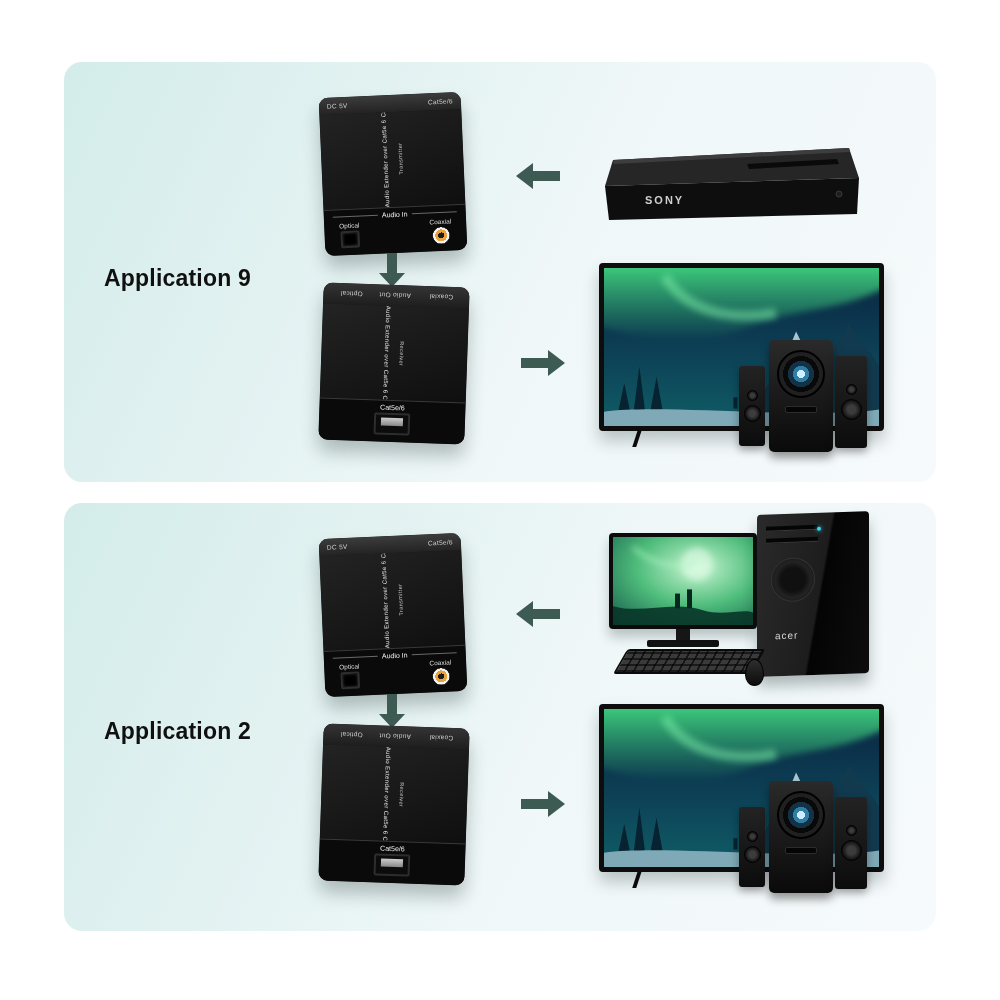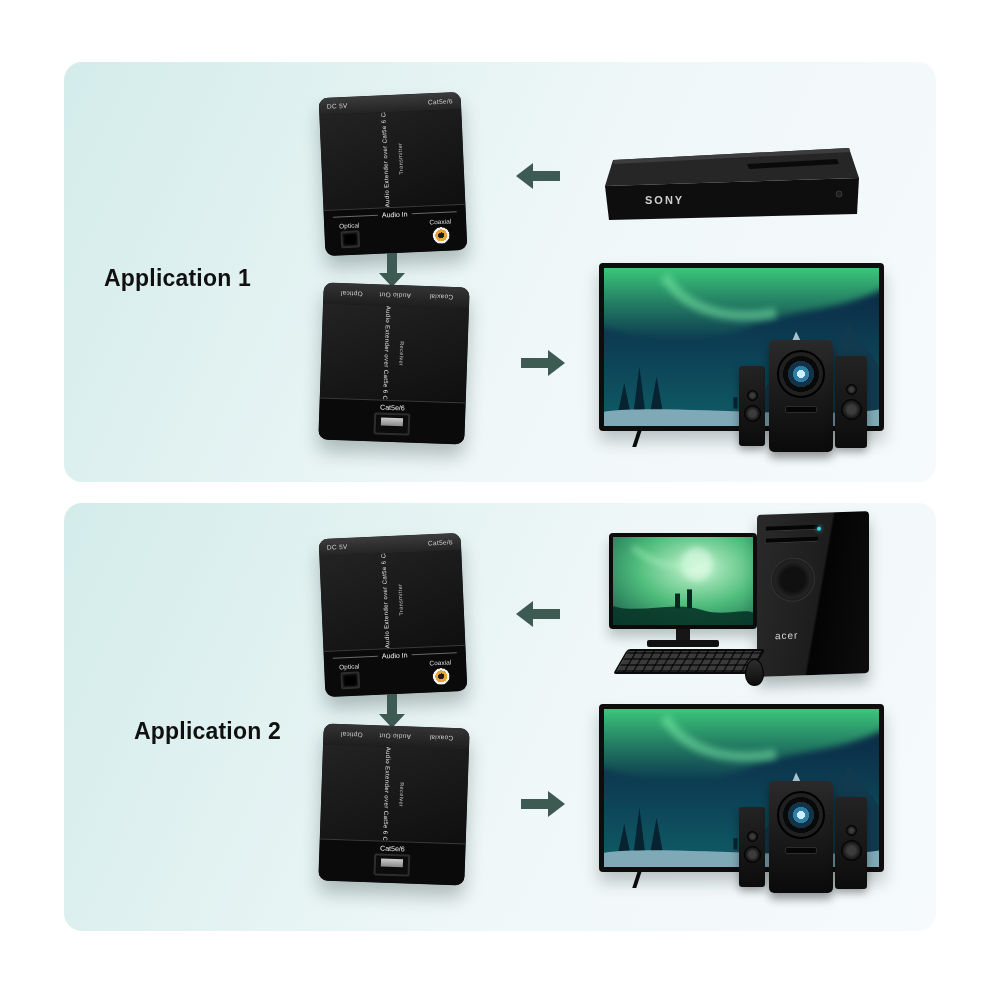--- a/index.html
+++ b/index.html
@@ -13,21 +13,21 @@
   .panel{
     position:absolute;left:64px;width:872px;border-radius:18px;
     background:linear-gradient(115deg,#d3ecea 0%,#e2f2f1 30%,#eff7f8 55%,#f6fafc 100%);
   }
   .panel-1{top:62px;height:420px;}
   .panel-2{top:503px;height:428px;}
   .app-label{
     position:absolute;left:40px;font-size:23px;font-weight:700;color:#101010;letter-spacing:.2px;
   }
   .panel-1 .app-label{top:184px;}
-  .panel-2 .app-label{top:196px;margin-left:30px;}
+  .panel-2 .app-label{top:196px;}
 
   
   .device{
     position:absolute;display:flex;flex-direction:column;
     background:#141414;border-radius:9px;overflow:hidden;
     box-shadow:0 12px 18px rgba(20,40,40,.28);
   }
   .transmitter{left:258px;top:33px;width:142px;height:158px;transform:rotate(-2.5deg);}
   .receiver{left:257px;top:223px;width:146px;height:157px;transform:rotate(2deg);}
   .dev-top-edge{
@@ -153,21 +153,21 @@
         <stop offset="0.45" stop-color="#4fbd7c"></stop>
         <stop offset="1" stop-color="#0b4a41"></stop>
     </radialGradient>
     <filter id="softBlur" x="-30%" y="-30%" width="160%" height="160%">
         <feGaussianBlur stdDeviation="3"></feGaussianBlur>
       </filter>
   </defs>
 </svg>
 
 <section class="panel panel-1">
-  <h2 class="app-label">Application 1</h2>
+  <h2 class="app-label">Application 9</h2>
 
   <div class="device transmitter">
     <div class="dev-top-edge">
       <span class="edge-label">DC 5V</span>
       <span class="edge-label">Cat5e/6</span>
     </div>
     <div class="dev-body">
       <span class="vert-text main">Audio Extender over Cat5e 6 Cable</span>
       <span class="vert-text sub">Transmitter</span>
     </div>

